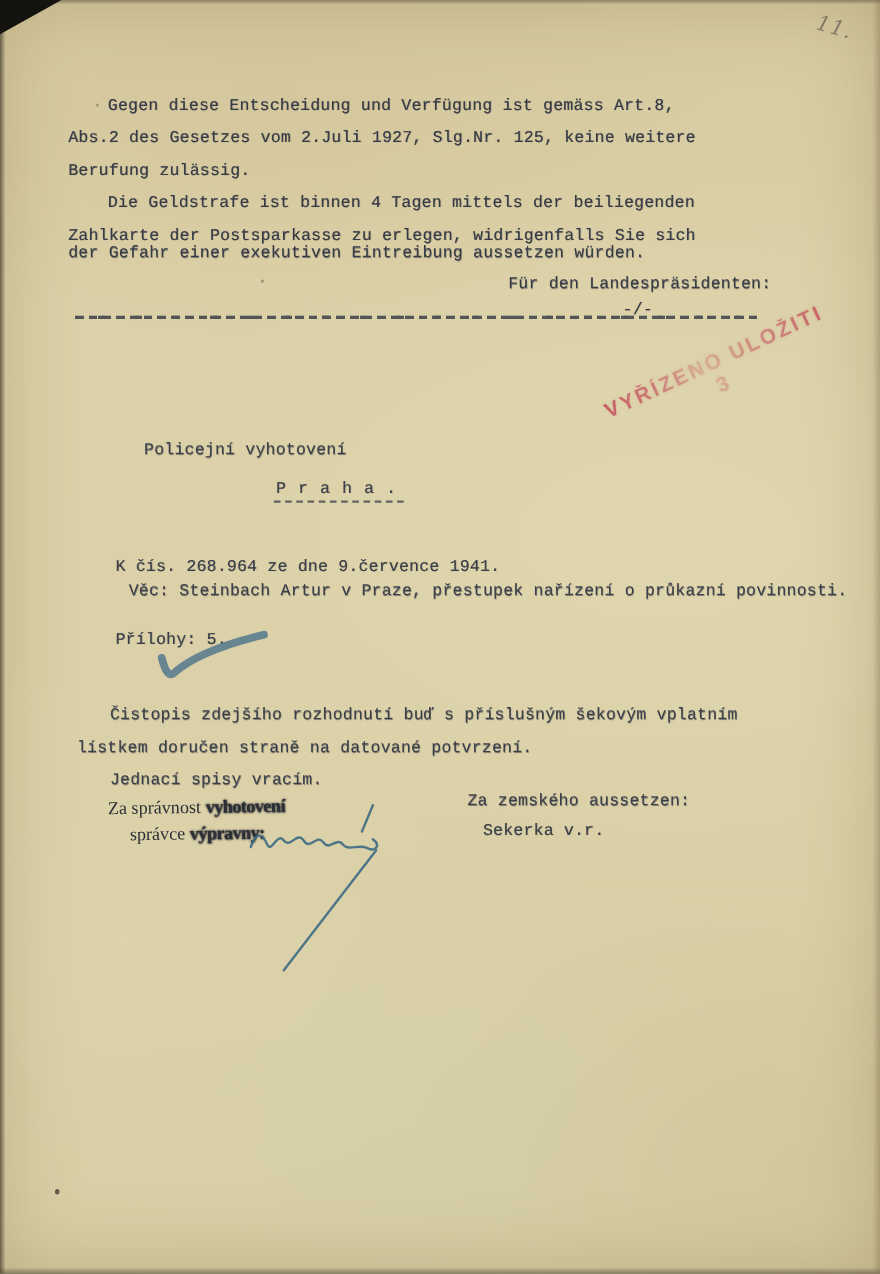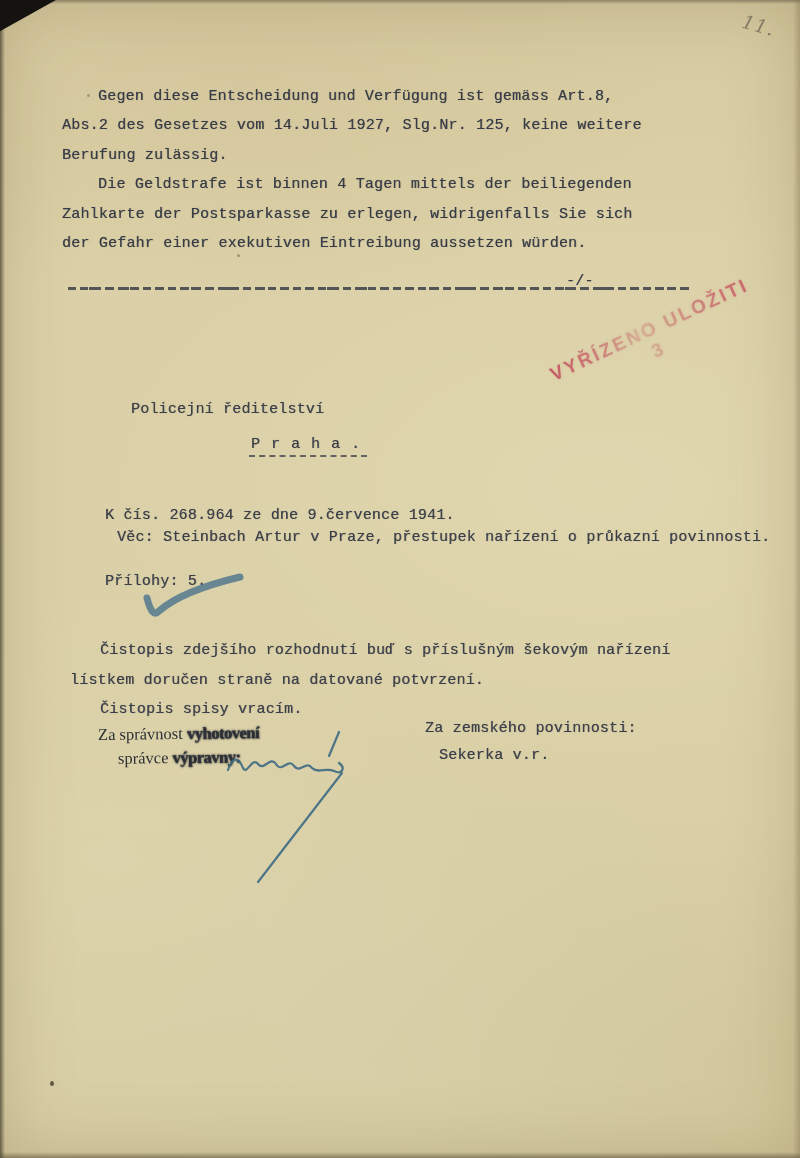--- a/index.html
+++ b/index.html
@@ -87,54 +87,55 @@
   <div class="edge" id="edge-bottom"></div>
   <div class="edge" id="edge-right"></div>
   <div id="corner-fold"></div>
   <div class="speck" style="left:50px;top:1081px;width:4px;height:5px;"></div>
   <div class="speck" style="left:237px;top:254px;width:3px;height:3px;opacity:.5;"></div>
   <div class="speck" style="left:87px;top:94px;width:3px;height:3px;opacity:.45;"></div>
 
   <div id="pencil-note">11.</div>
 
   <div class="type de" style="left:98px; top:82px;">Gegen diese Entscheidung und Verfügung ist gemäss Art.8,</div>
-  <div class="type de" style="left:62px; top:111px;">Abs.2 des Gesetzes vom 14.Juli 1927, Slg.Nr. 125, keine weitere</div>
+  <div class="type de" style="left:62px; top:111px;">Abs.2 des Gesetzes vom 2.Juli 1927, Slg.Nr. 125, keine weitere</div>
   <div class="type de" style="left:62px; top:141px;">Berufung zulässig.</div>
   <div class="type de" style="left:98px; top:170px;">Die Geldstrafe ist binnen 4 Tagen mittels der beiliegenden</div>
   <div class="type de" style="left:62px; top:200px;">Zahlkarte der Postsparkasse zu erlegen, widrigenfalls Sie sich</div>
-  <div class="type de" style="left:62px; top:229px;">der Gefahr einer exekutiven Eintreibung aussetzen würden.</div>
+  <div class="type de" style="left:62px; top:216px;">der Gefahr einer exekutiven Eintreibung aussetzen würden.</div>
 
+  <div class="type de" style="left:462px;top:244px;">Für den Landespräsidenten:</div>
   <div class="type de" style="left:566px;top:267px;">-/-</div>
 
   <div id="dash-rule"></div>
 
-  <div class="type" style="left:131px;top:395px;">Policejní ředitelství</div>
+  <div class="type" style="left:131px;top:395px;">Policejní vyhotovení</div>
   <div class="type" style="left:249px;top:430px;"><span id="praha">P r a h a .</span></div>
 
   <div id="red-stamp">VYŘÍZENO ULOŽITI 3</div>
 
   <div class="type cz" style="left:68px; top:505px;">K čís. 268.964 ze dne 9.července 1941.</div>
   <div class="type cz" style="left:80px; top:527px;">Věc: Steinbach Artur v Praze, přestupek nařízení o průkazní povinnosti.</div>
   <div class="type cz" style="left:68px; top:571px;">Přílohy: 5.</div>
 
   <svg id="checkmark" style="left:140px;top:572px;" width="112" height="56" viewBox="0 0 112 56">
     <path d="M7,26 C10,38 14,45 19,39 C34,26 62,14 100,5" fill="none" stroke="#47718c" stroke-width="7" stroke-linecap="round" opacity="0.78"></path>
   </svg>
 
-  <div class="type" style="left:100px;top:636px;">Čistopis zdejšího rozhodnutí buď s příslušným šekovým nařízení</div>
+  <div class="type" style="left:100px;top:636px;">Čistopis zdejšího rozhodnutí buď s příslušným šekovým vplatním</div>
   <div class="type" style="left:70px; top:666px;">lístkem doručen straně na datované potvrzení.</div>
-  <div class="type" style="left:100px;top:695px;">Čistopis spisy vracím.</div>
+  <div class="type" style="left:100px;top:695px;">Jednací spisy vracím.</div>
 
   <div class="stamp-serif" style="left:98px;top:724px;"><span>Za správnost </span><span class="smudge">vyhotovení</span></div>
   <div class="stamp-serif" style="left:118px;top:748px;"><span>správce </span><span class="smudge">výpravny:</span></div>
 
   <svg id="signature" style="left:218px;top:724px;" width="145" height="165" viewBox="0 0 145 165">
     <g fill="none" stroke="#3e6b84" stroke-width="2.2" stroke-linecap="round" opacity="0.9">
       <path d="M121,8 L111,32"></path>
       <path d="M10,46 C15,31 21,34 25,44 C29,52 34,32 40,40 C46,48 52,31 58,40 C64,50 70,33 76,42 C82,50 88,36 94,44 C100,50 108,43 116,47 C124,51 128,44 121,39"></path>
       <path d="M124,49 L40,158"></path>
     </g>
   </svg>
 
-  <div class="type" style="left:425px;top:714px;">Za zemského povinnosti:</div>
+  <div class="type" style="left:425px;top:714px;">Za zemského aussetzen:</div>
   <div class="type" style="left:439px;top:741px;">Sekerka v.r.</div>
 
 </div>
 
 </body></html>

